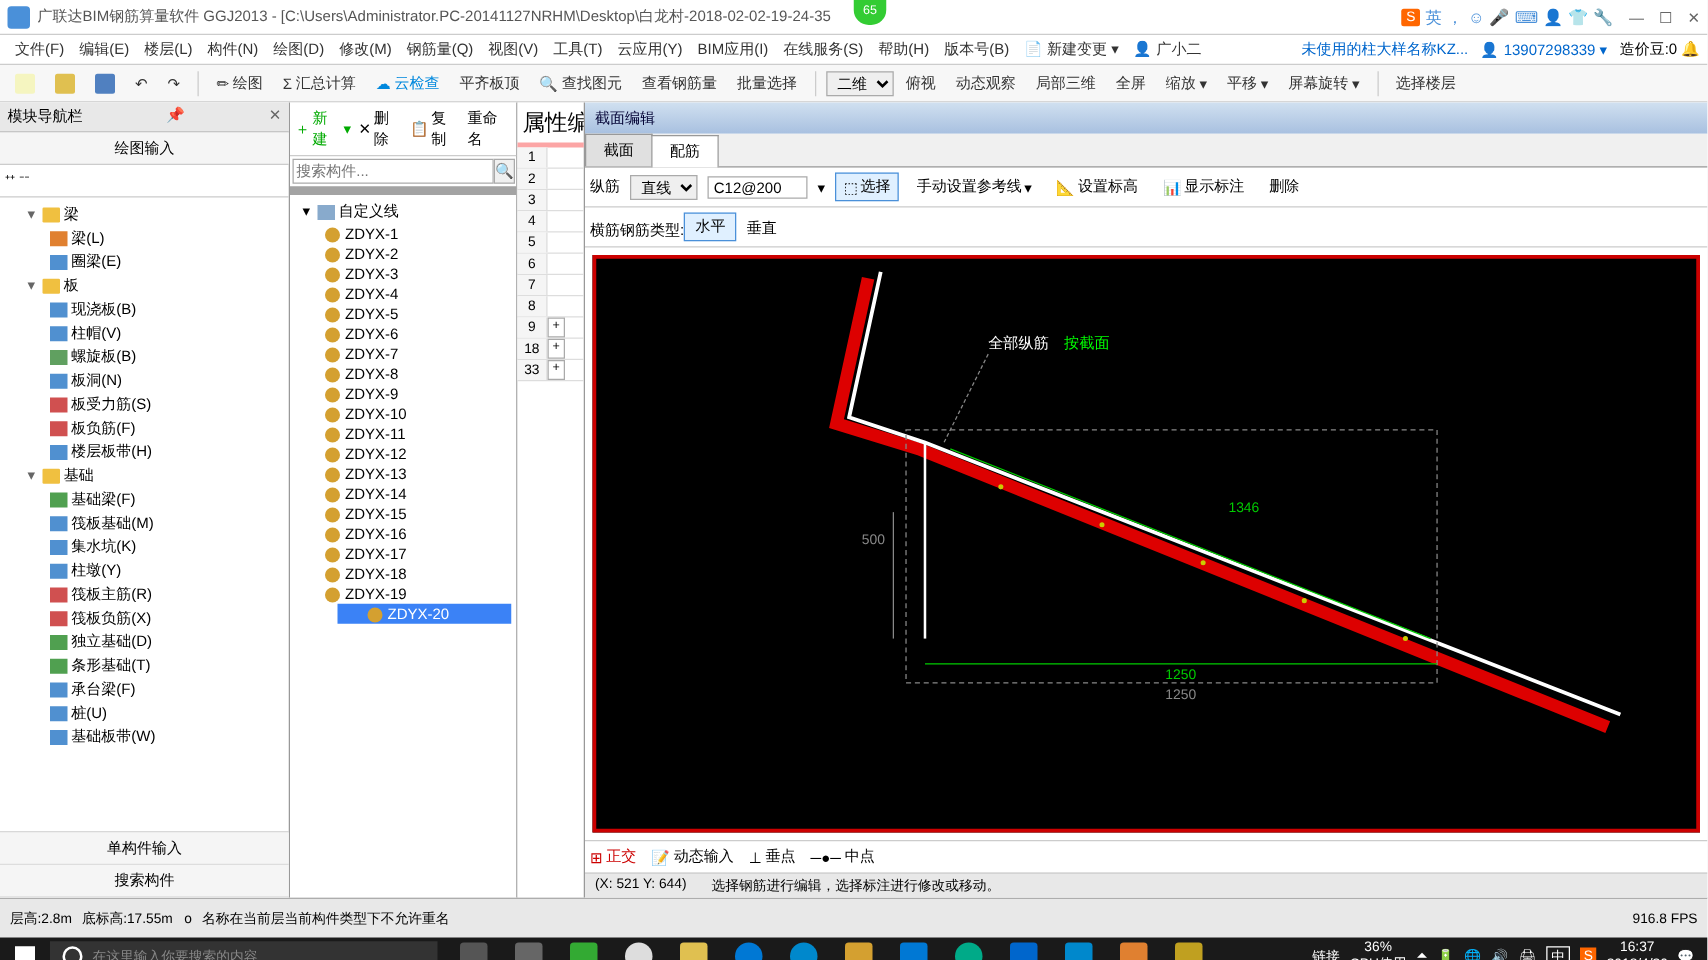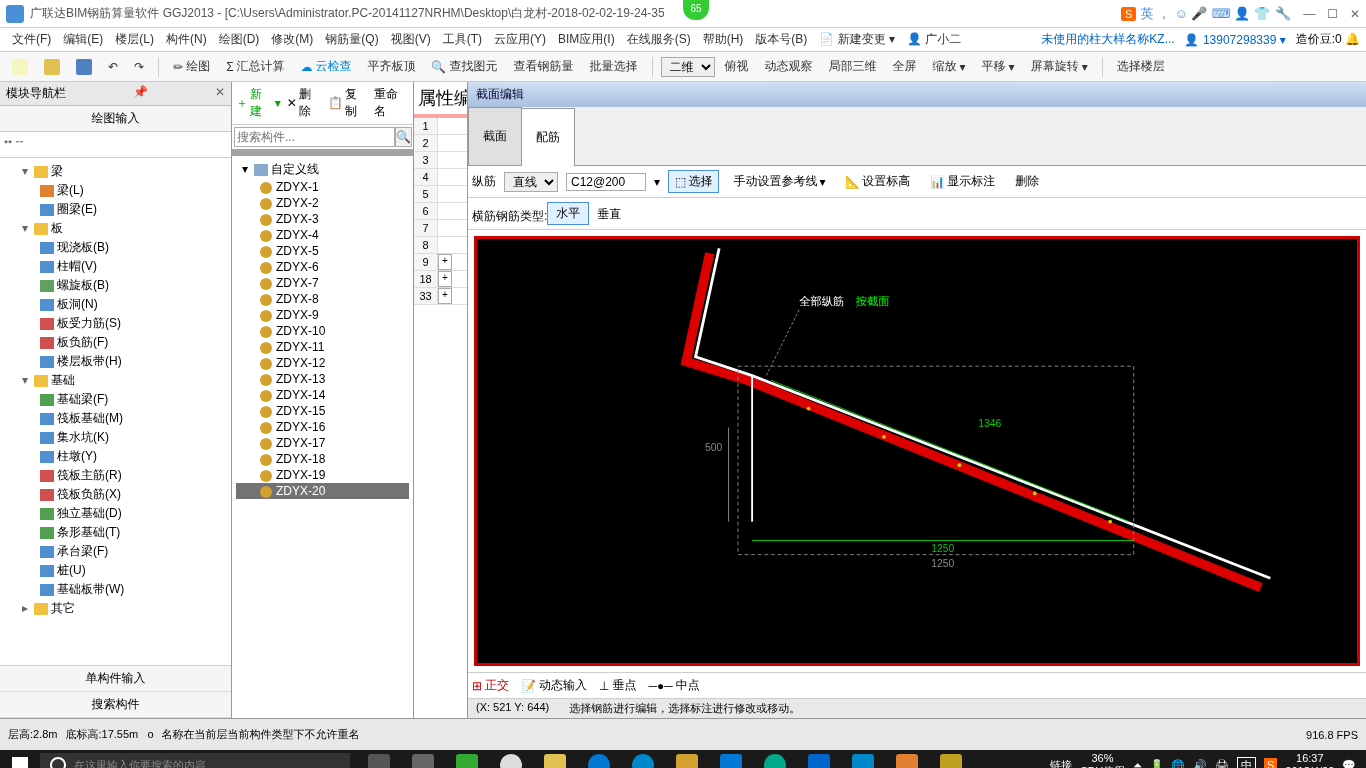--- a/index.html
+++ b/index.html
@@ -39,34 +39,34 @@
 .nav-footer div { padding: 4px; text-align: center; border-bottom: 1px solid #ddd; background: #f5f5f5; }
 .member-panel { width: 182px; background: #fff; border-right: 1px solid #999; display: flex; flex-direction: column; }
 .member-toolbar { padding: 4px; display: flex; gap: 6px; border-bottom: 1px solid #ccc; font-size: 12px; }
 .member-toolbar .mt-btn { display: flex; align-items: center; gap: 2px; }
 .member-search { padding: 2px; border-bottom: 7px solid #a3a3a3; display: flex; }
 .member-search input { flex: 1; border: 1px solid #aaa; padding: 2px; font-size: 12px; }
 .member-search .srch-btn { width: 20px; border: 1px solid #aaa; background: #f0f0f0; display: flex; align-items: center; justify-content: center; }
 .member-tree { flex: 1; overflow-y: auto; padding: 4px; }
 .m-item { padding: 1px 0 1px 24px; cursor: pointer; white-space: nowrap; }
 .m-item .m-icon { display: inline-block; width: 12px; height: 12px; background: #d4a030; border-radius: 50%; margin-right: 4px; vertical-align: middle; }
-.m-item.selected { background: #737373; color: #fff; }
+.m-item.selected { background: #3b82f6; color: #fff; margin-left: 34px; }
 .m-root { padding: 1px 0 1px 6px; }
 .m-root .exp { display: inline-block; width: 12px; }
 .m-root .r-icon { display: inline-block; width: 14px; height: 12px; background: #8ac; margin-right: 3px; vertical-align: middle; }
 .prop-panel { width: 54px; background: #fff; border-right: 1px solid #999; }
 .prop-header { padding: 4px; border-bottom: 4px solid #fca5a5; font-size: 18px; overflow: hidden; white-space: nowrap; }
 .prop-table { font-size: 11px; }
 .prop-table .row { display: flex; border-bottom: 1px solid #ddd; }
 .prop-table .cell-num { width: 24px; text-align: center; border-right: 1px solid #ddd; background: #f5f5f5; padding: 2px; }
 .prop-table .cell-plus { width: 14px; text-align: center; border: 1px solid #aaa; background: #fff; font-size: 10px; }
 .canvas-panel { flex: 1; display: flex; flex-direction: column; background: #fff; }
 .canvas-title { background: linear-gradient(#d0e0f0, #a8c0e0); padding: 4px 8px; font-size: 12px; color: #003; }
 .canvas-tabs { display: flex; border-bottom: 1px solid #999; background: #f0f0f0; }
-.canvas-tabs .tab { padding: 20px 14px; border: 1px solid #999; border-bottom: none; background: #e0e0e0; margin-right: -1px; cursor: pointer; font-family: Liberation Mono, monospace; }
+.canvas-tabs .tab { padding: 4px 14px; border: 1px solid #999; border-bottom: none; background: #e0e0e0; margin-right: -1px; cursor: pointer; font-family: Liberation Mono, monospace; }
 .canvas-tabs .tab.active { background: #fff; position: relative; top: 1px; }
 .canvas-toolbar { padding: 4px; border-bottom: 1px solid #ccc; display: flex; gap: 8px; align-items: center; font-size: 12px; }
 .canvas-toolbar select, .canvas-toolbar input { font-size: 12px; border: 1px solid #aaa; padding: 1px 4px; }
 .canvas-toolbar .ct-btn { padding: 2px 6px; display: flex; align-items: center; gap: 2px; }
 .canvas-toolbar .ct-btn.active { border: 1px solid #4a90d9; background: #e0f0ff; }
 .canvas-toolbar2 { padding: 4px; border-bottom: 1px solid #ccc; display: flex; align-items: flex-end; font-size: 12px; }
 .canvas-toolbar2 .ct2-btn { padding: 2px 8px; }
 .canvas-toolbar2 .ct2-btn.active { border: 1px solid #4a90d9; background: #e0f0ff; }
 .canvas-area { flex: 1; background: #000; position: relative; border: 3px solid #c00; margin: 6px; overflow: hidden; }
 .canvas-area svg { width: 100%; height: 100%; }
@@ -214,21 +214,20 @@
       <div class="tree-item l2"><span class="item-icon"></span><span>筏板基础(M)</span></div>
       <div class="tree-item l2"><span class="item-icon"></span><span>集水坑(K)</span></div>
       <div class="tree-item l2"><span class="item-icon"></span><span>柱墩(Y)</span></div>
       <div class="tree-item l2"><span class="item-icon" style="background:#d05050"></span><span>筏板主筋(R)</span></div>
       <div class="tree-item l2"><span class="item-icon" style="background:#d05050"></span><span>筏板负筋(X)</span></div>
       <div class="tree-item l2"><span class="item-icon" style="background:#50a050"></span><span>独立基础(D)</span></div>
       <div class="tree-item l2"><span class="item-icon" style="background:#50a050"></span><span>条形基础(T)</span></div>
       <div class="tree-item l2"><span class="item-icon"></span><span>承台梁(F)</span></div>
       <div class="tree-item l2"><span class="item-icon"></span><span>桩(U)</span></div>
       <div class="tree-item l2"><span class="item-icon"></span><span>基础板带(W)</span></div>
-      <div class="tree-item l1"><span class="exp">▸</span><span class="folder-icon"></span><span>其它</span></div>
       <div class="tree-item l1"></div>
 
     </div>
     <div class="nav-footer">
       <div>单构件输入</div>
       <div>搜索构件</div>
     </div>
   </div>
 
   <div class="member-panel">

